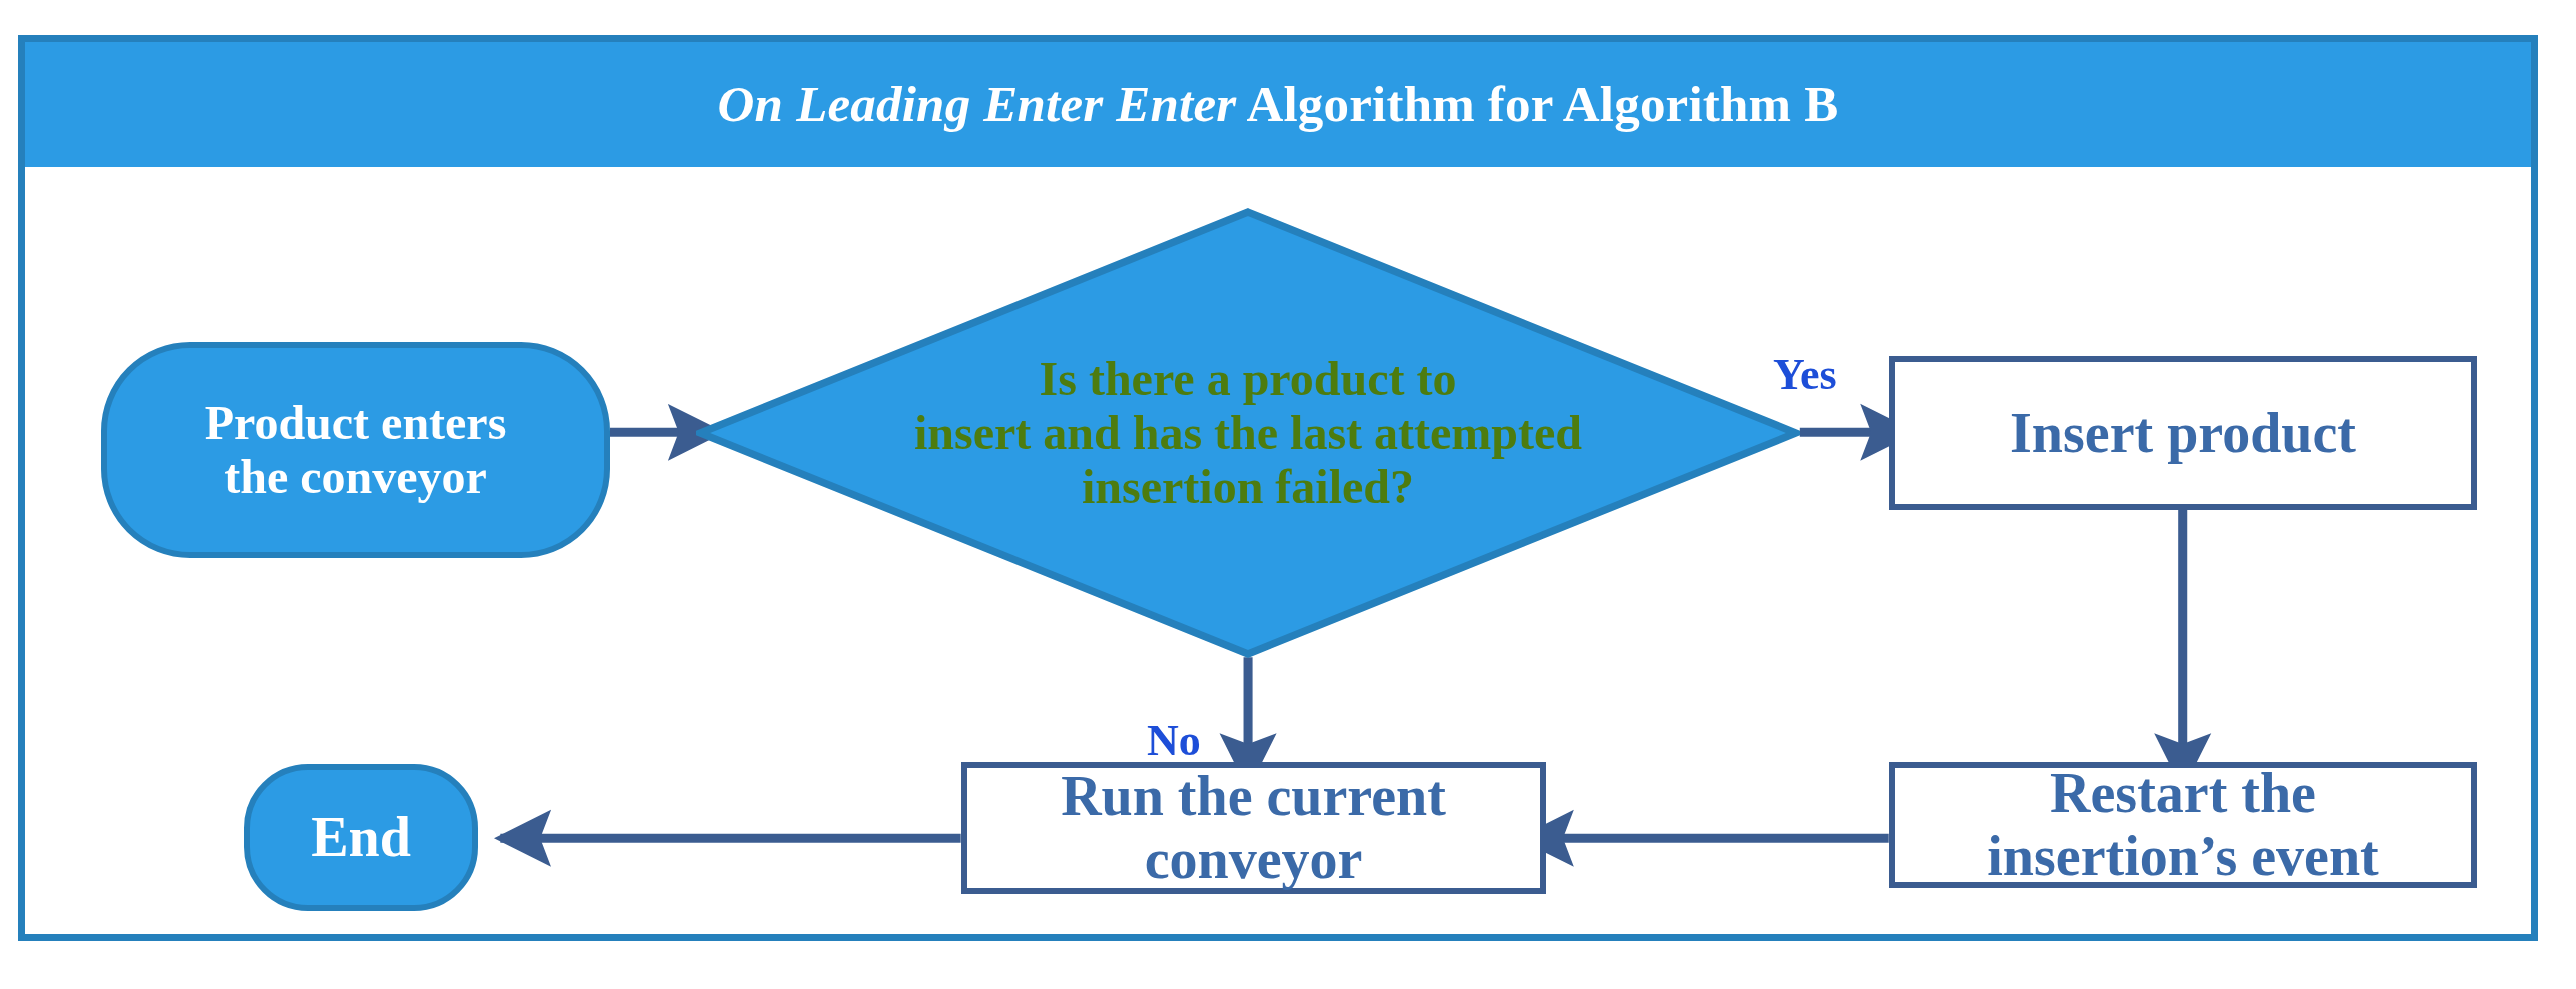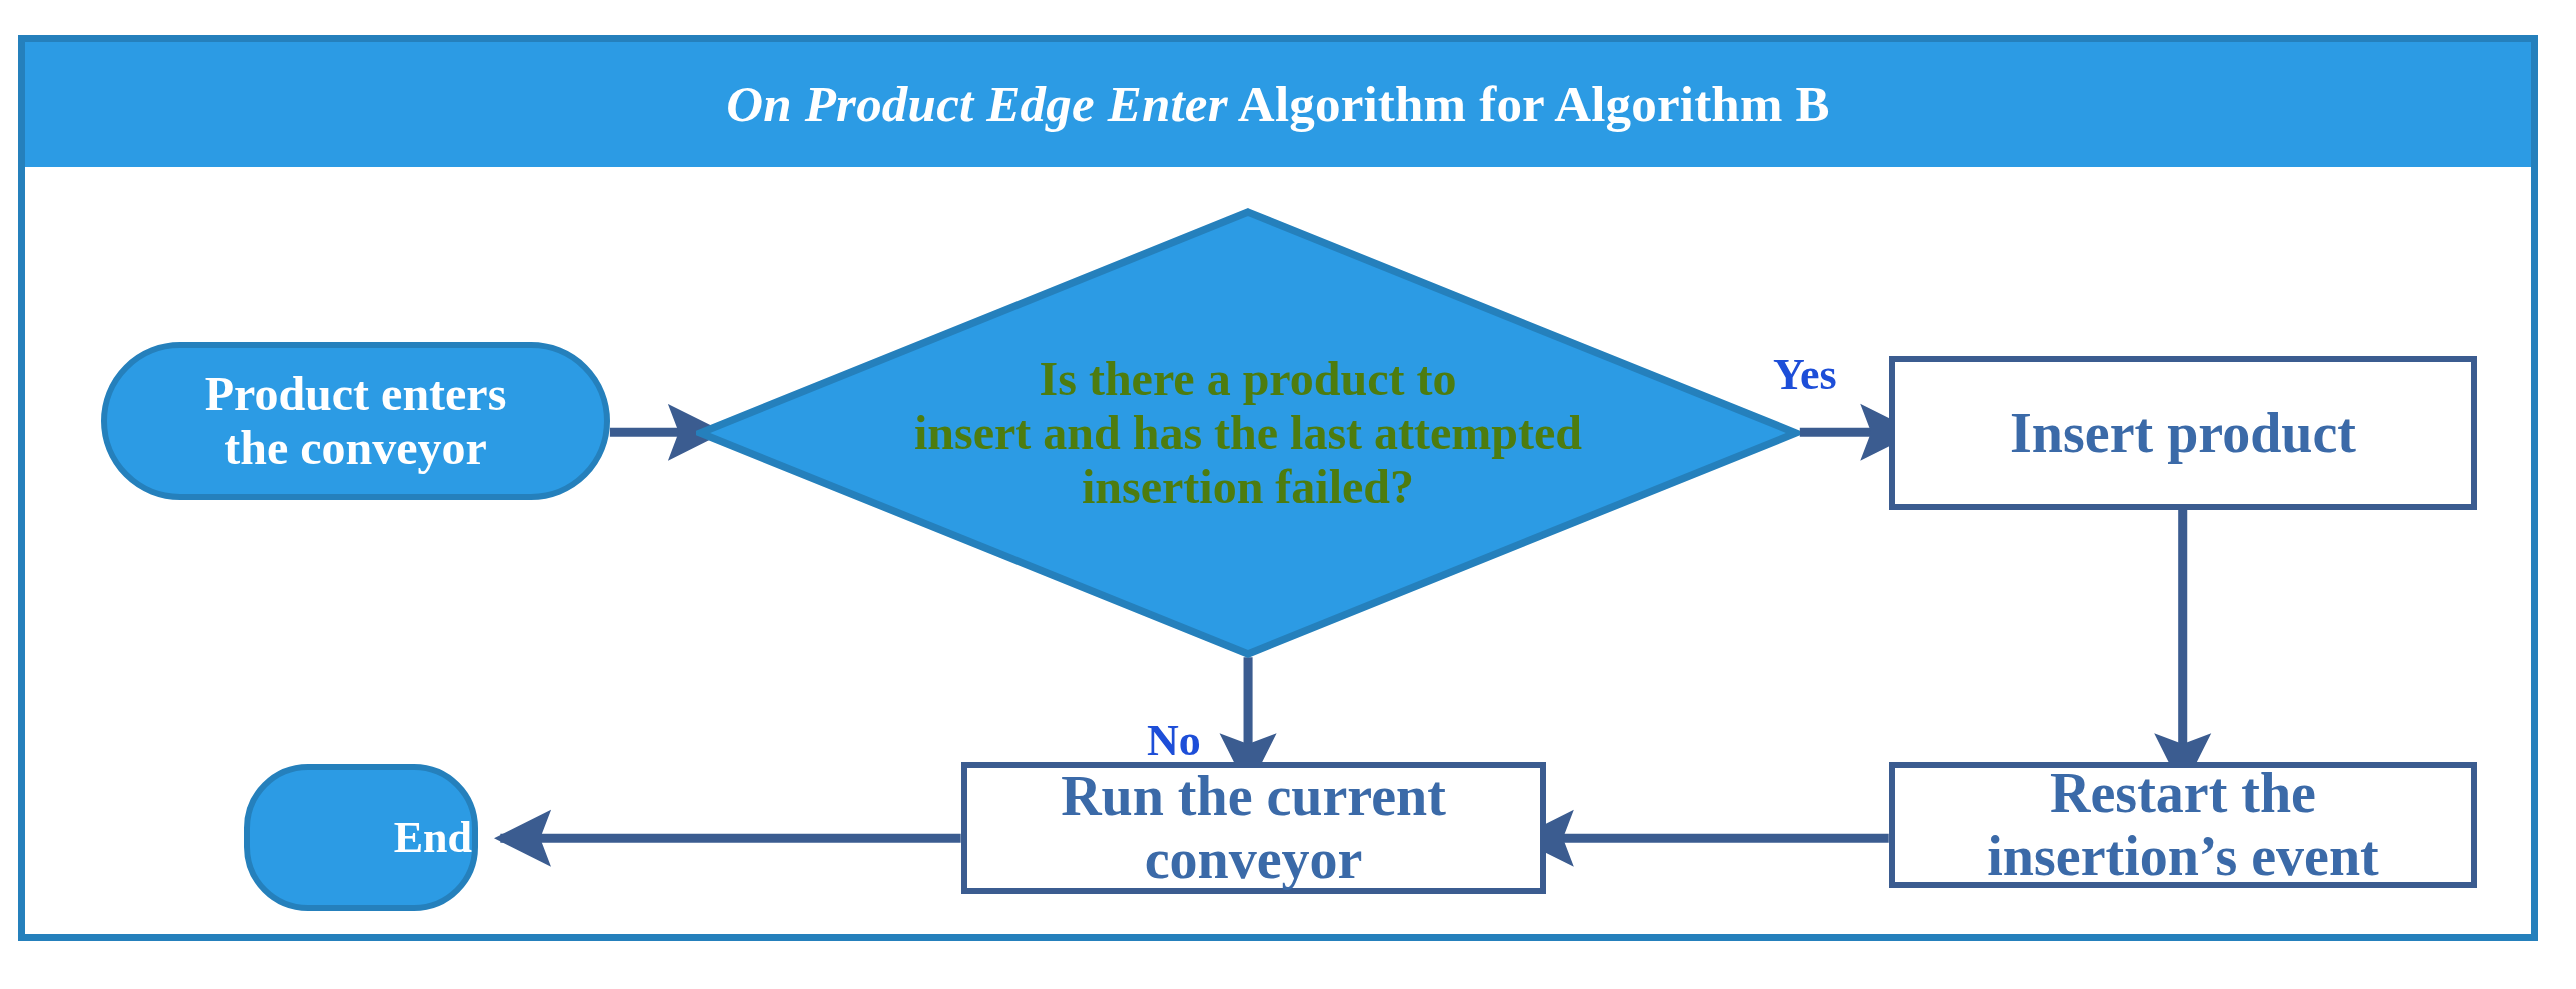--- a/index.html
+++ b/index.html
@@ -75,33 +75,32 @@
     align-items: center;
     justify-content: center;
     color: #ffffff;
     font-weight: bold;
   }
 
   #start-node {
     left: 101px;
     top: 342px;
     width: 509px;
-    height: 158px;
+    height: 216px;
     border-radius: 89px;
     font-size: 48px;
   }
 
   #end-node {
     left: 244px;
     top: 764px;
     width: 234px;
     height: 147px;
     border-radius: 64px;
-    font-size: 44px;
-    justify-content: flex-end;
+    font-size: 56px;
   }
 
   
   .process {
     position: absolute;
     background: #ffffff;
     border: 6.6px solid #3B5C90;
     box-sizing: border-box;
     display: flex;
     align-items: center;
@@ -186,21 +185,21 @@
   #edge-label-no  { left: 1147px; top: 679px; margin-top: 40px; }
 </style>
 </head>
 <body>
 
 <div id="canvas">
 
   <div class="frame">
 
     <div class="title-bar">
-      <div class="title-text"><span class="em">On Product Edge Enter</span><span> Algorithm for Algorithm B</span></div>
+      <div class="title-text"><span class="em">On Leading Enter Enter</span><span> Algorithm for Algorithm B</span></div>
     </div>
 
   </div>
 
   <svg class="conn-svg" viewBox="0 0 3127 1201" xmlns="http://www.w3.org/2000/svg">
     <defs>
       <marker id="arrowhead" markerWidth="7" markerHeight="7" refX="5.6" refY="3.5" orient="auto" markerUnits="strokeWidth">
         <path d="M0,0.35 L6.3,3.5 L0,6.65 L1.2,3.5 Z" fill="#3B5C90"></path>
       </marker>
     </defs>

